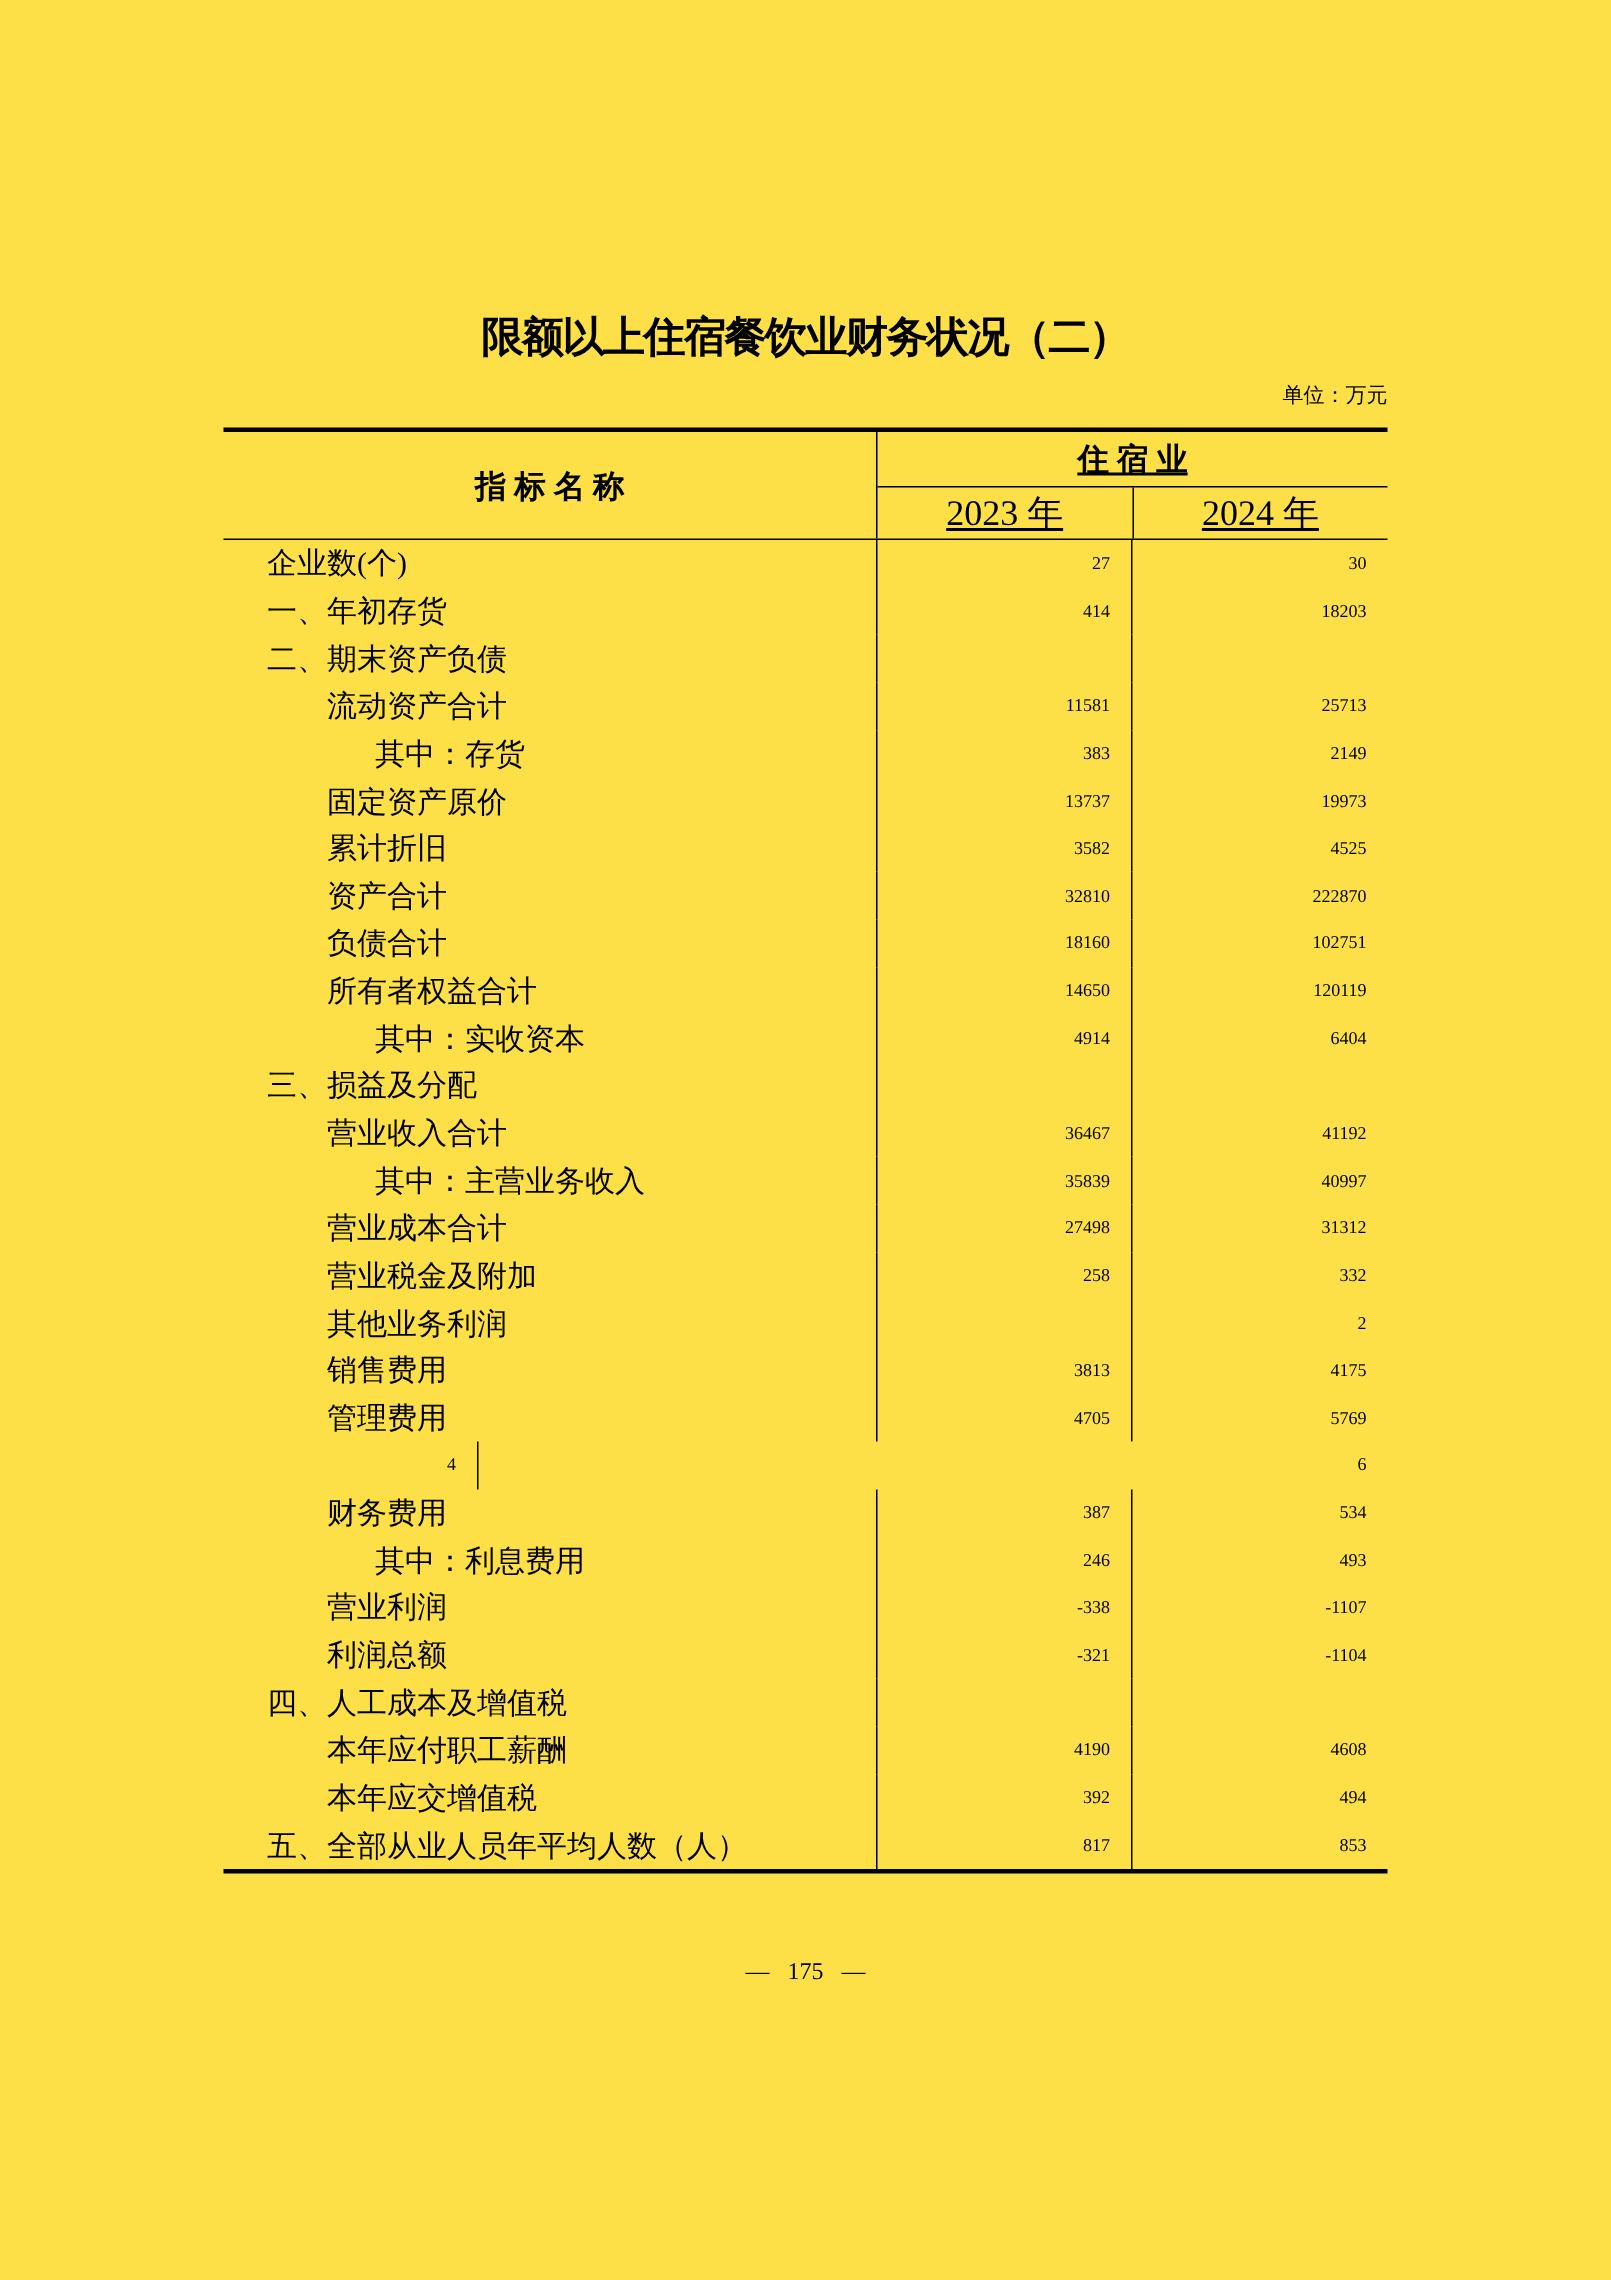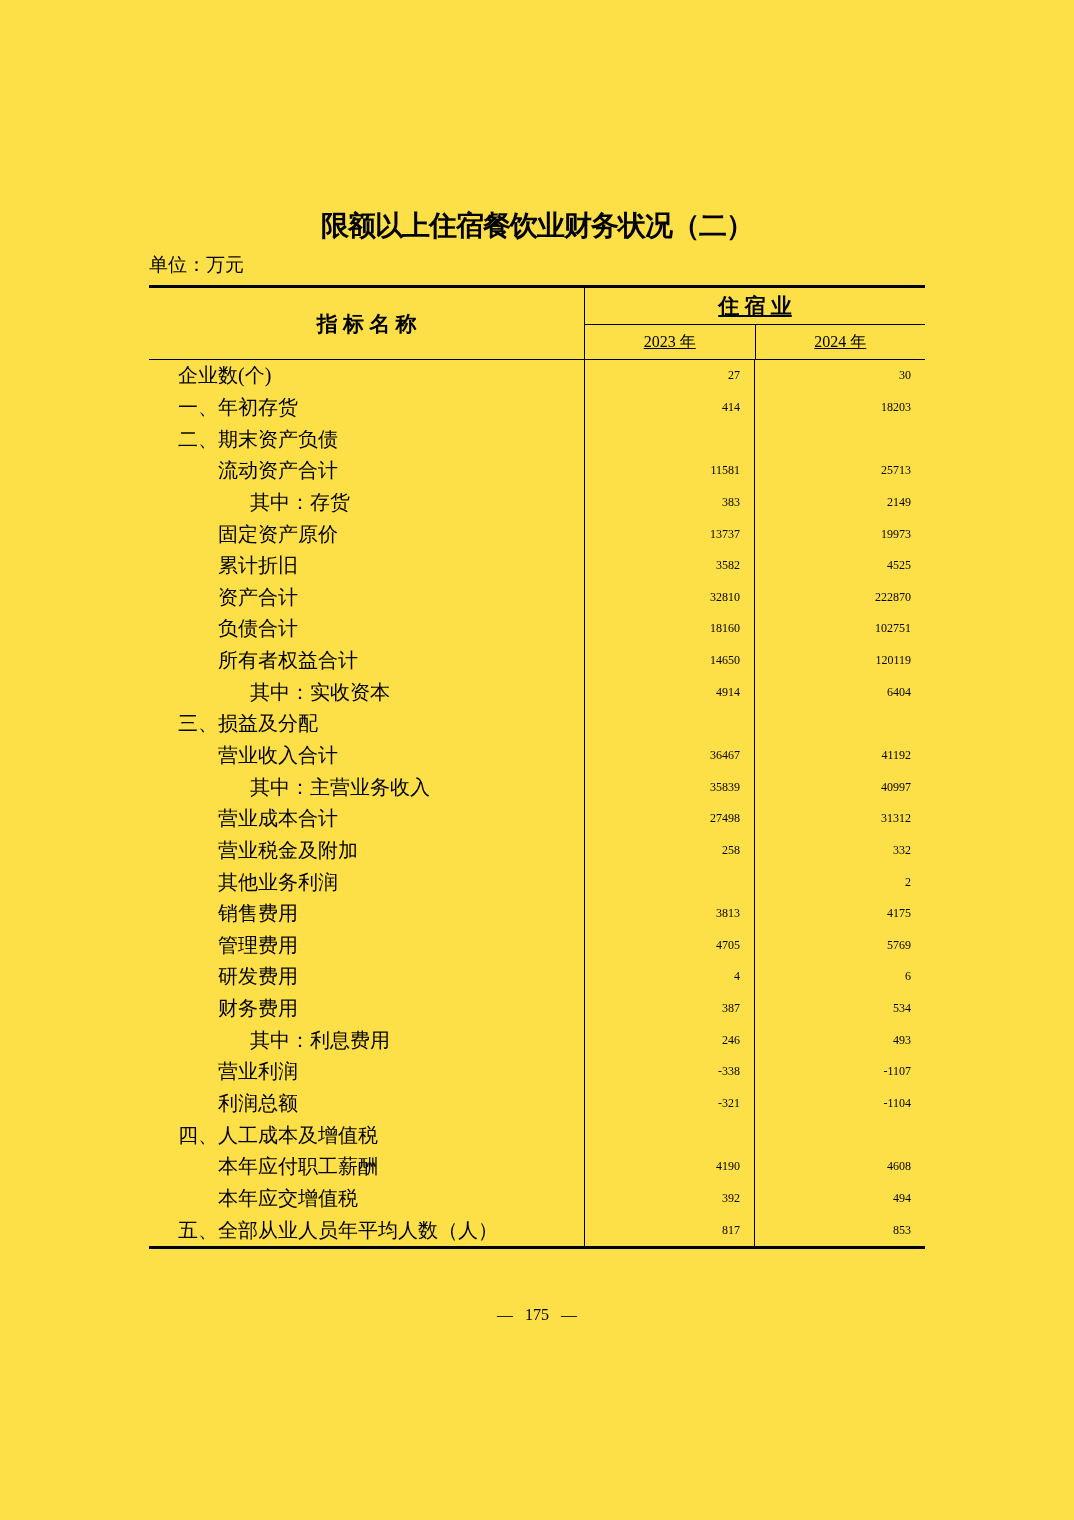--- a/index.html
+++ b/index.html
@@ -26,22 +26,22 @@
     font-size: 28px;
     font-weight: bold;
     letter-spacing: -1px;
     line-height: 38px;
   }
   .unit-label {
     position: absolute;
     top: 253px;
     left: 149px;
     width: 776px;
-    text-align: left;
-    font-size: 19px;
+    text-align: right;
+    font-size: 14px;
     line-height: 24px;
   }
   .fin-table {
     position: absolute;
     top: 285px;
     left: 149px;
     width: 776px;
     border-top: 3px solid #000;
     border-bottom: 3px solid #000;
     box-sizing: content-box;
@@ -80,21 +80,21 @@
   }
   .th-years {
     flex: 1;
     display: flex;
   }
   .th-year {
     flex: 1;
     display: flex;
     align-items: center;
     justify-content: center;
-    font-size: 16px;
+    font-size: 24px;
   }
   .th-year.first {
     border-right: 1.5px solid #000;
   }
   .tbody {
     display: flex;
     flex-direction: column;
     height: 886px;
     text-align: right;
   }
@@ -251,21 +251,20 @@
           <div class="cell-label indent-1">销售费用</div>
           <div class="cell-val v1">3813</div>
           <div class="cell-val v2">4175</div>
         </div>
         <div class="row">
           <div class="cell-label indent-1">管理费用</div>
           <div class="cell-val v1">4705</div>
           <div class="cell-val v2">5769</div>
         </div>
         <div class="row">
-          <div class="cell-label indent-1">研发费用</div>
           <div class="cell-val v1">4</div>
           <div class="cell-val v2">6</div>
         </div>
         <div class="row">
           <div class="cell-label indent-1">财务费用</div>
           <div class="cell-val v1">387</div>
           <div class="cell-val v2">534</div>
         </div>
         <div class="row">
           <div class="cell-label indent-2">其中：利息费用</div>

